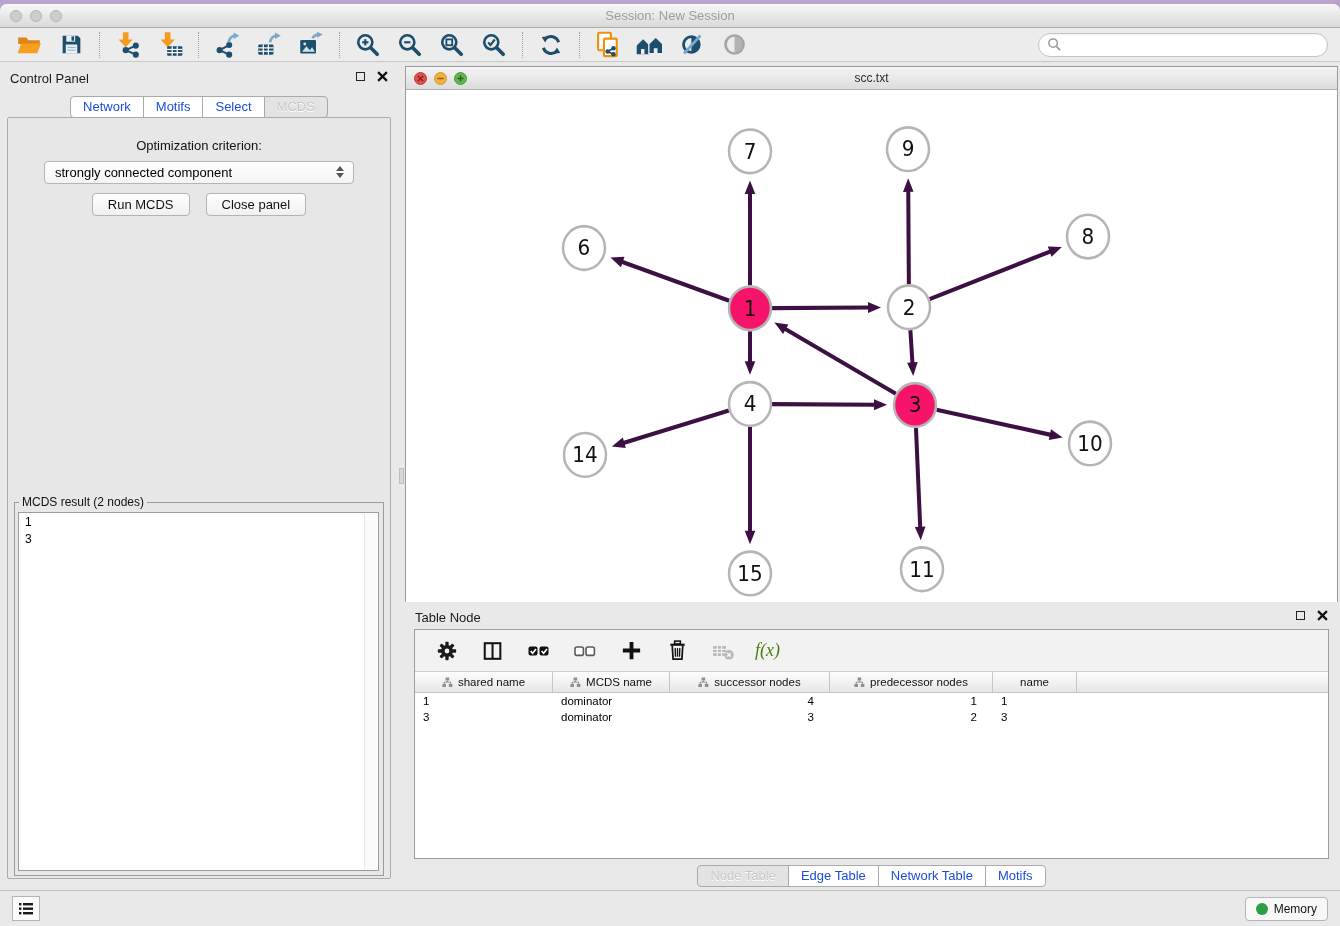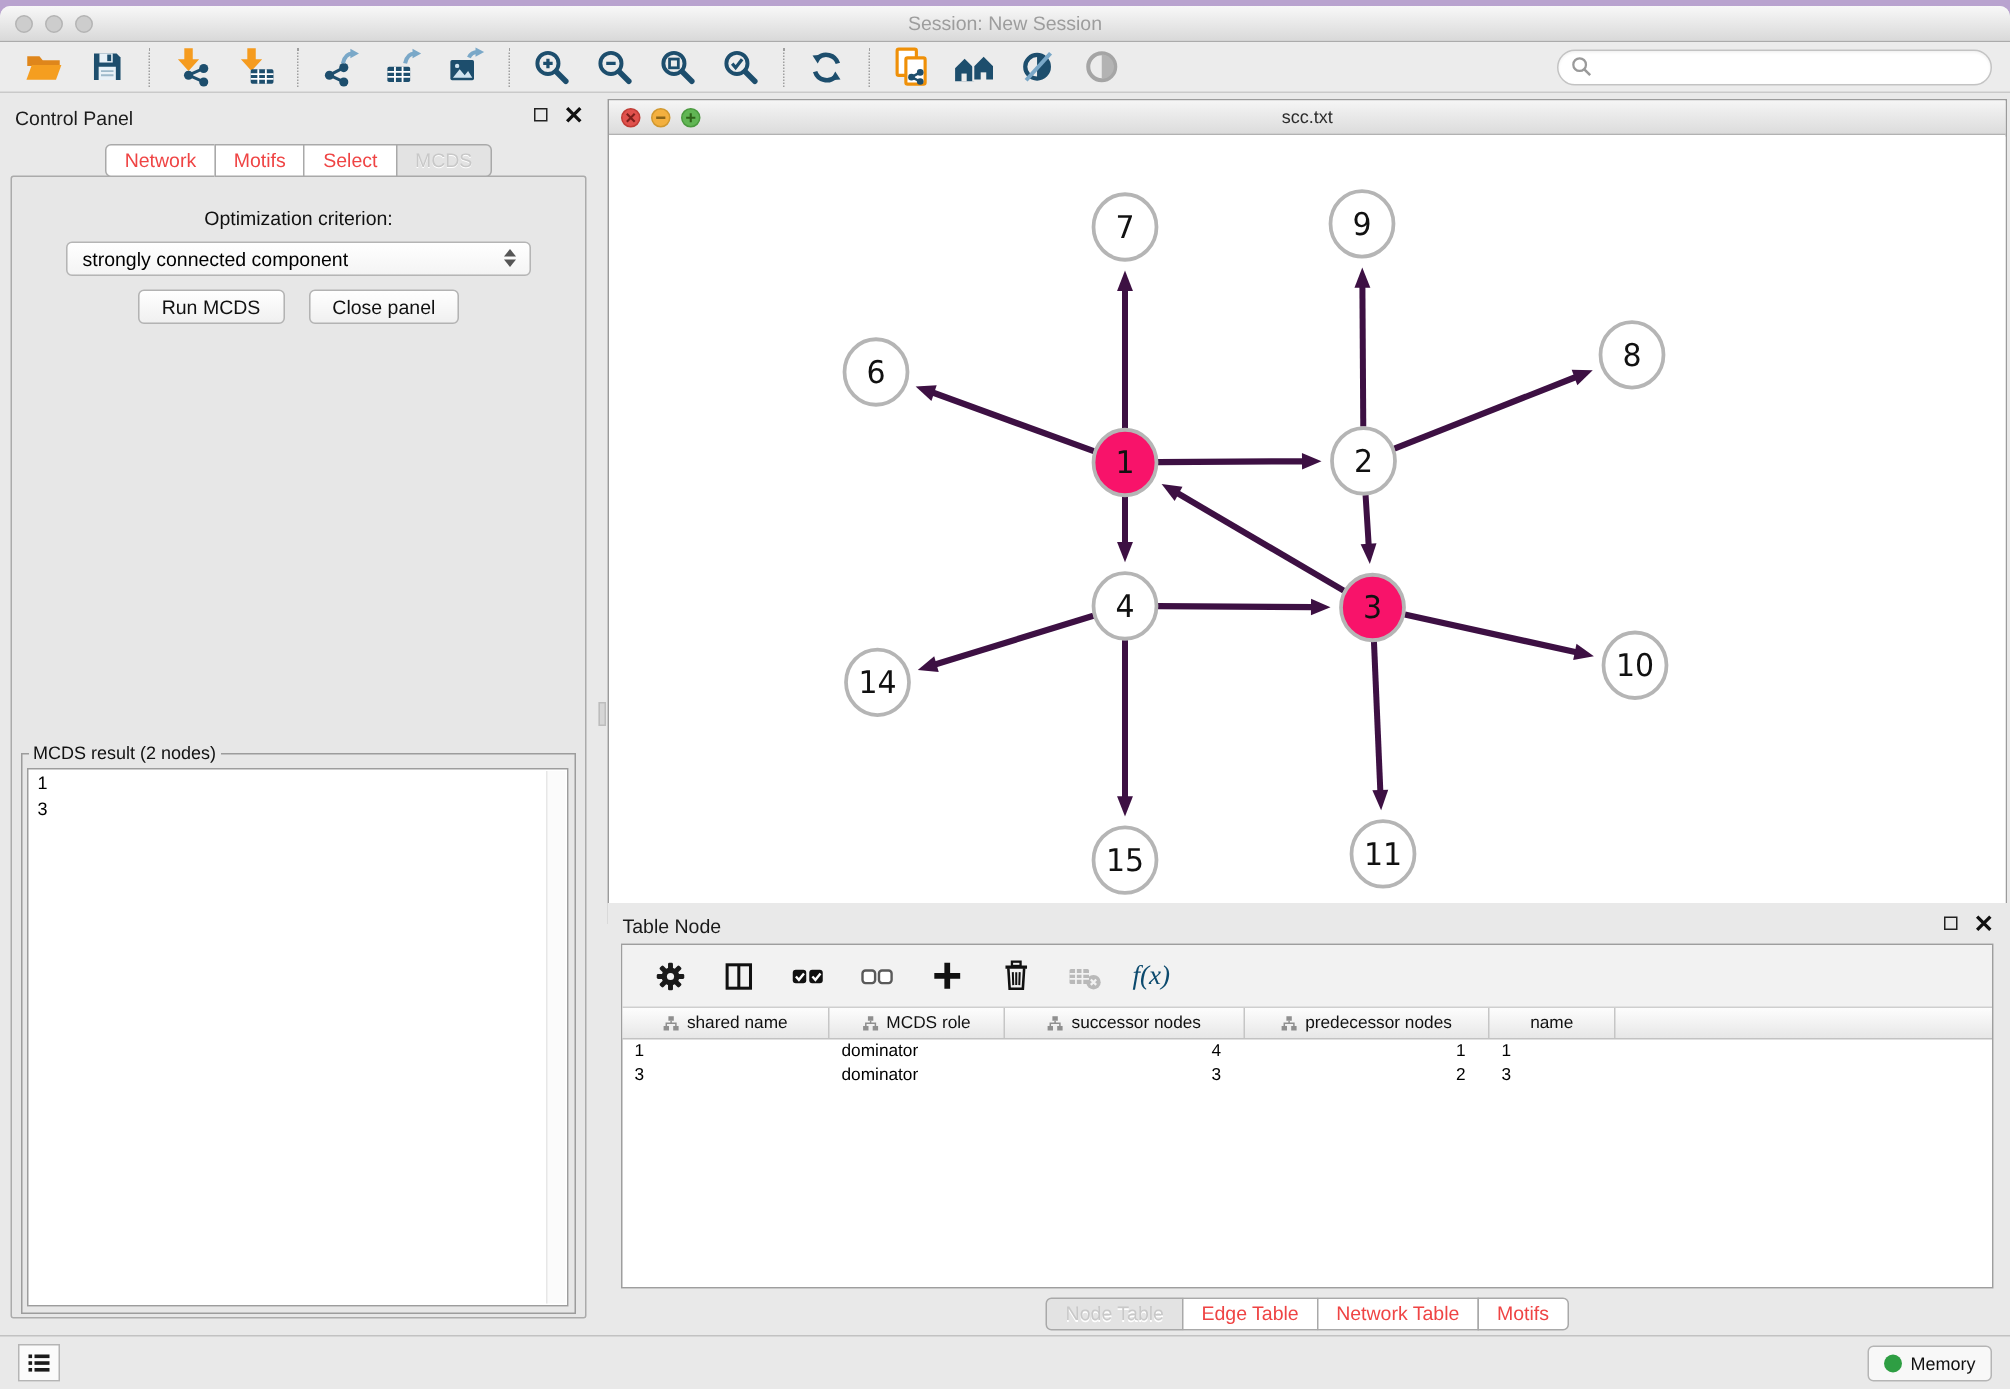--- a/index.html
+++ b/index.html
@@ -19,21 +19,21 @@
   .tsep { width:1px; height:26px; border-left:1px dotted #9f9f9f; margin:0 7px; }
   .search { margin-left:auto; margin-right:4px; width:290px; height:24px; border:1px solid #c3c3c3; border-radius:12px; background:#fff; display:flex; align-items:center; padding:0 8px; box-shadow:inset 0 1px 2px rgba(0,0,0,.06); }
   .search input { border:none; outline:none; flex:1; font-size:12px; margin-left:5px; background:transparent; }
 
   
   .control-panel { position:absolute; top:59px; left:0; width:398px; bottom:36px; background:#e9e9e9; }
   .panel-head { height:30px; display:flex; align-items:center; padding:0 10px; font-size:13px; color:#1b1b1b; position:relative; }
   .panel-ctrls { position:absolute; right:10px; top:8px; display:flex; gap:12px; align-items:center; }
   .float-box { width:9px; height:9px; border:1.6px solid #222; display:inline-block; }
   .tabs-row { position:absolute; top:33px; left:0; right:0; display:flex; justify-content:center; z-index:2; }
-  .tab { padding:2px 12px 3px; font-size:13px; font-weight:500; background:#fff; border:1px solid #a9a9a9; margin-right:-1px; color:#ef4444; height:22px; display:flex; align-items:center; }
+  .tab { padding:2px 12px 3px; font-size:13px; font-weight:500; background:#fff; border:1px solid #a9a9a9; margin-right:-1px; color:#1d4ed8; height:22px; display:flex; align-items:center; }
   .tab:first-child { border-radius:4px 0 0 4px; }
   .tab:last-child { border-radius:0 4px 4px 0; margin-right:0; }
   .tab.sel { background:#e3e3e3; color:#c8c8c8; text-shadow:0 1px 0 #fff; }
   .cp-box { position:absolute; top:54px; left:7px; right:7px; bottom:11px; background:#e7e7e7; border:1px solid #ababab; border-radius:2px; }
   .opt-label { margin-top:20px; text-align:center; font-size:13px; color:#111; }
   .criterion { width:310px; height:23px; margin:8px auto 0; background:linear-gradient(#ffffff,#f4f4f4); border:1px solid #b5b5b5; border-radius:4px; display:flex; align-items:center; padding:0 10px; font-size:13px; position:relative; }
   .stepper { position:absolute; right:9px; top:4px; display:flex; flex-direction:column; gap:2px; }
   .stepper i { width:0; height:0; border-left:4px solid transparent; border-right:4px solid transparent; }
   .stepper .up { border-bottom:5px solid #555; }
   .stepper .dn { border-top:5px solid #555; }
@@ -59,21 +59,21 @@
   .light.yellow { background:#f3b03f; border:1px solid #d1982e; }
   .light.green { background:#61b654; border:1px solid #4a9a3e; }
   .net-canvas { position:absolute; top:24px; left:0; right:0; bottom:0; background:#fff; }
   .net-canvas svg { display:block; width:100%; height:100%; }
 
   
   .table-panel { position:absolute; left:405px; right:2px; top:598px; bottom:36px; background:#e9e9e9; }
   .tp-box { position:absolute; left:9px; right:9px; top:27px; height:230px; background:#fff; border:1px solid #9e9e9e; }
   .tp-toolbar { height:42px; background:#f2f2f2; border-bottom:1px solid #cfcfcf; display:flex; align-items:center; padding:0 14px; gap:10px; }
   .tpbtn { width:28px; height:28px; border:none; background:transparent; display:flex; align-items:center; justify-content:center; margin:0 4px; padding:0; }
-  .fx { font-family:"Liberation Serif", serif; font-style:italic; font-size:18px; color:#0c4a6e; }
+  .fx { font-family:"Liberation Serif", serif; font-style:italic; font-size:18px; color:#4d7c0f; }
   .tp-header { display:flex; height:21px; background:linear-gradient(#fdfdfd,#e7e7e7); border-bottom:1px solid #c2c2c2; font-size:11.5px; color:#111; }
   .th { display:flex; align-items:center; justify-content:center; gap:5px; border-right:1px solid #c6c6c6; height:100%; }
   .tr { display:flex; height:16px; font-size:11.5px; color:#000; align-items:center; }
   .td { overflow:hidden; white-space:nowrap; }
   .tp-tabs { position:absolute; bottom:3px; left:0; right:0; display:flex; justify-content:center; }
 
   
   .status-bar { position:absolute; left:0; right:0; bottom:0; height:36px; background:#e9e9e9; border-top:1px solid #c2c2c2; display:flex; align-items:center; justify-content:space-between; padding:0 12px; }
   .sb-btn { width:28px; height:25px; background:#fbfbfb; border:1px solid #b5b5b5; display:flex; align-items:center; justify-content:center; }
   .mem-btn { height:24px; padding:0 10px; background:#f8f8f8; border:1px solid #b5b5b5; border-radius:4px; display:flex; align-items:center; gap:6px; font-size:12px; color:#111; }
@@ -479,21 +479,21 @@
             </div>
             <div class="th" style="width: 117px;">
               <svg width="11" height="11" viewBox="0 0 11 11">
                 <g fill="#8f8f8f">
                   <rect x="3.6" y="0.5" width="3.6" height="3"></rect>
                   <rect x="0.4" y="7" width="3.6" height="3"></rect>
                   <rect x="6.8" y="7" width="3.6" height="3"></rect>
                 </g>
                 <path d="M5.4 3.5 v1.6 M2.2 7 v-1.9 h6.4 V7" stroke="#8f8f8f" fill="none"></path>
               </svg>
-              <span>MCDS role</span>
+              <span>MCDS name</span>
             </div>
             <div class="th" style="width: 160px;">
               <svg width="11" height="11" viewBox="0 0 11 11">
                 <g fill="#8f8f8f">
                   <rect x="3.6" y="0.5" width="3.6" height="3"></rect>
                   <rect x="0.4" y="7" width="3.6" height="3"></rect>
                   <rect x="6.8" y="7" width="3.6" height="3"></rect>
                 </g>
                 <path d="M5.4 3.5 v1.6 M2.2 7 v-1.9 h6.4 V7" stroke="#8f8f8f" fill="none"></path>
               </svg>

